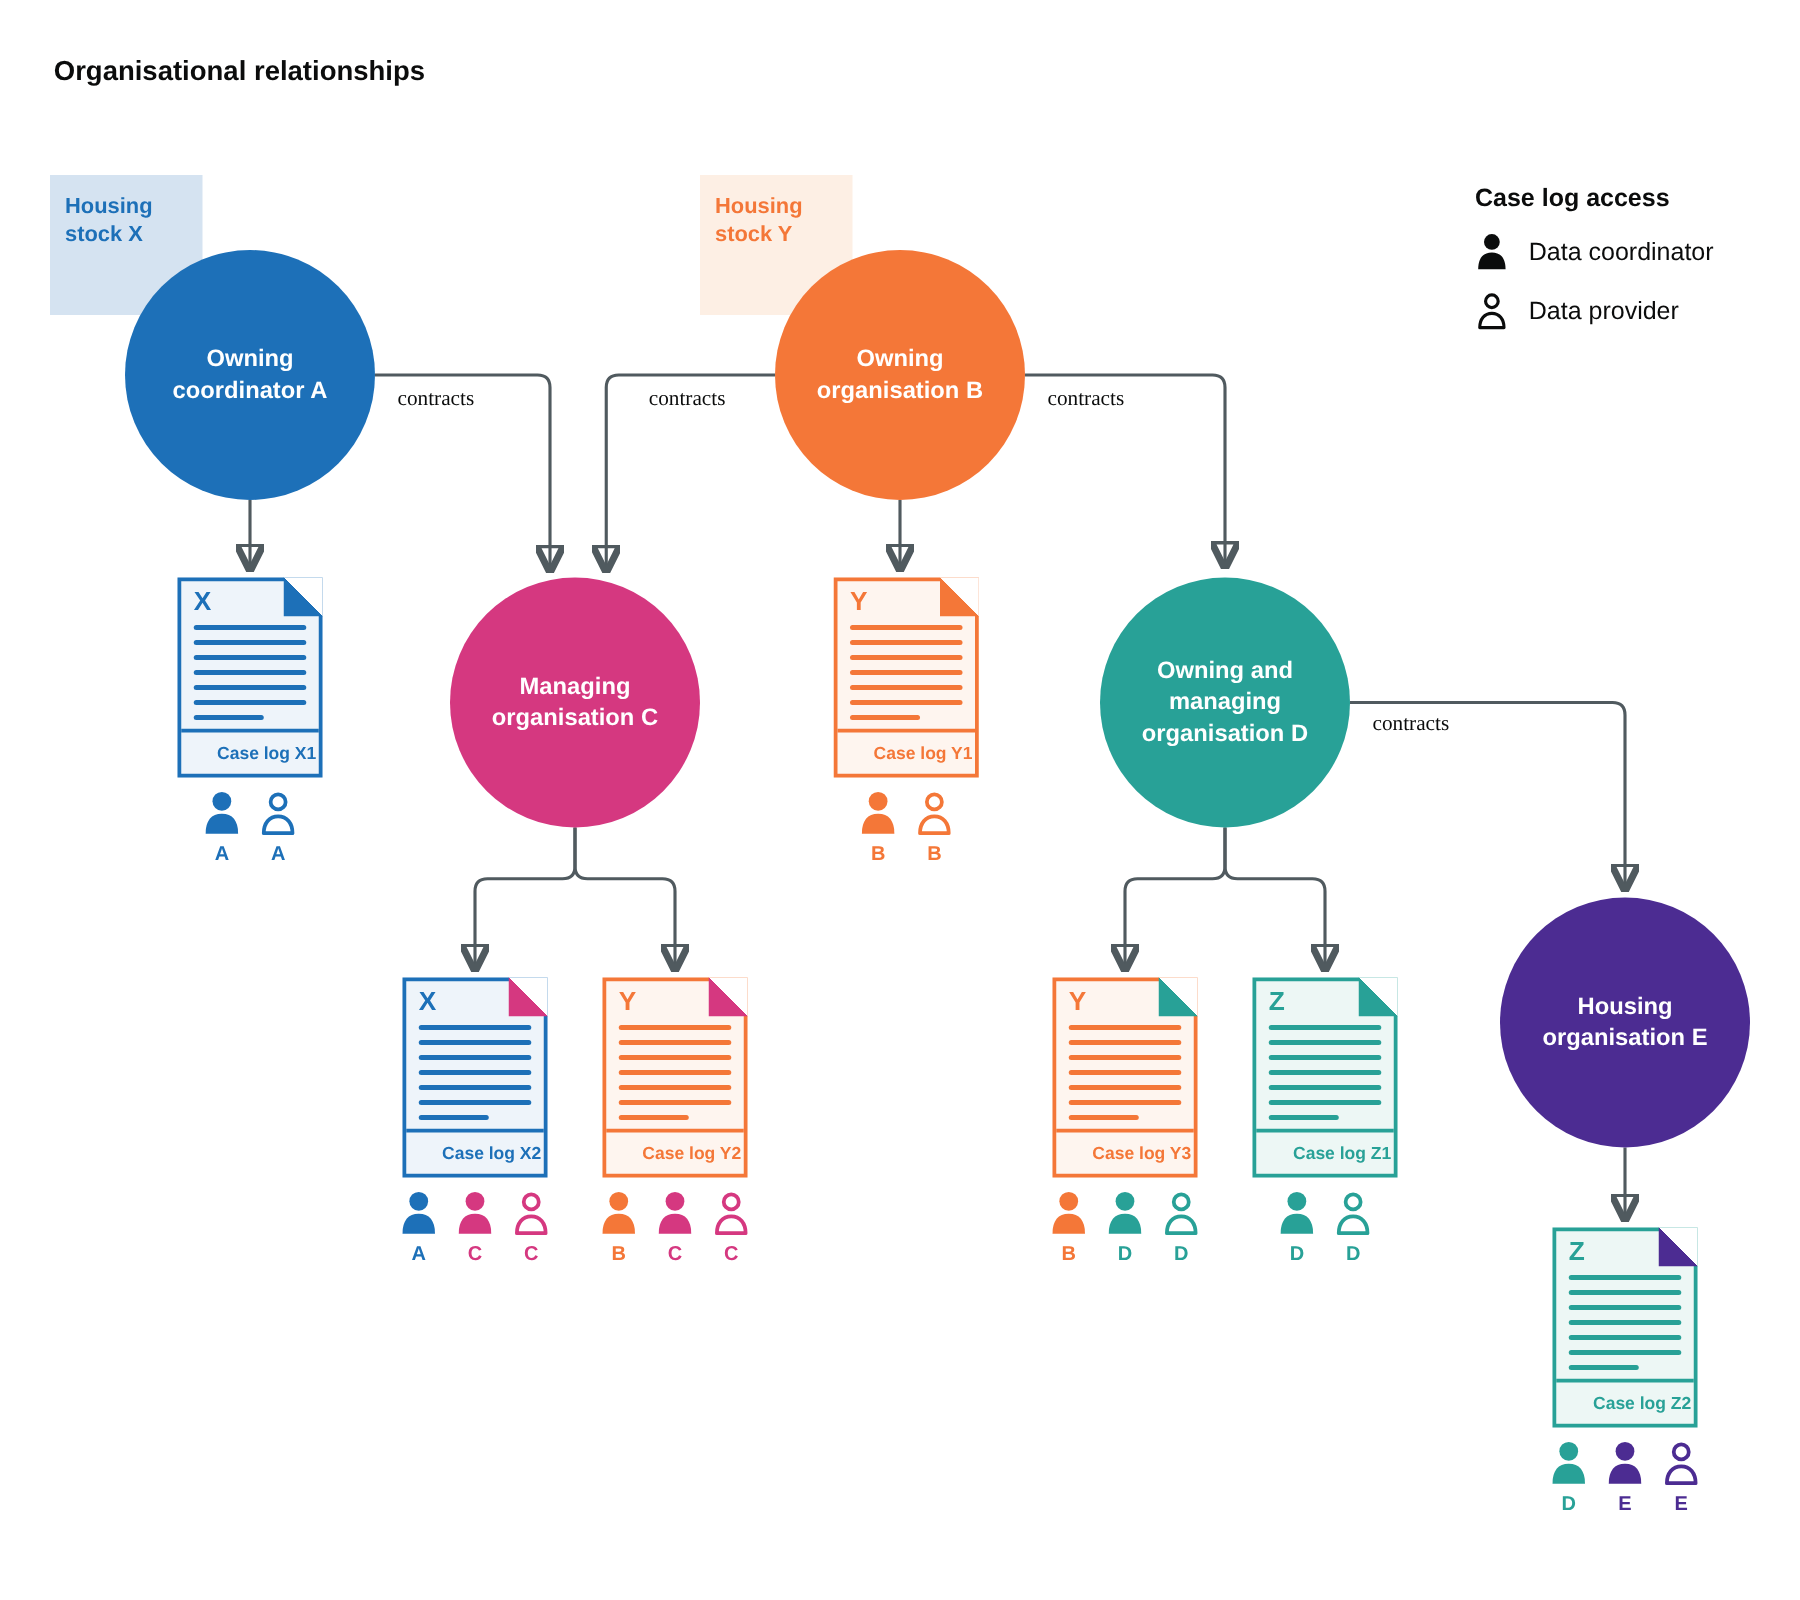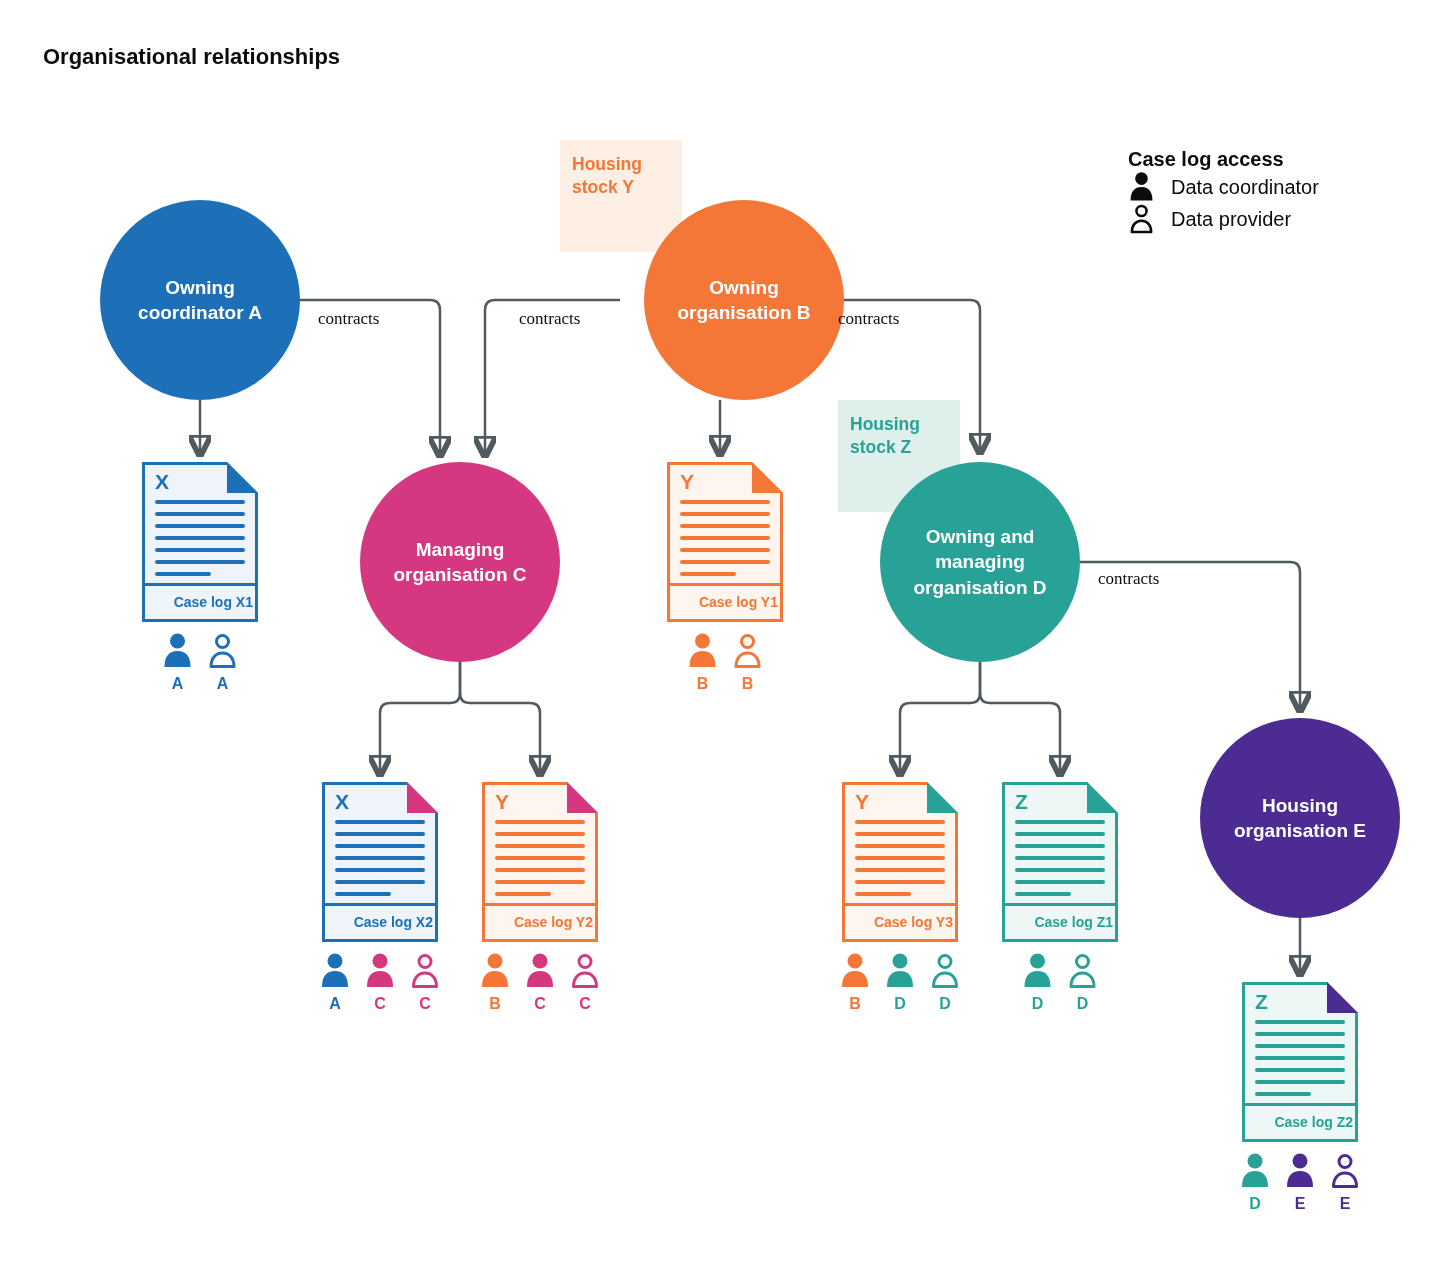--- a/index.html
+++ b/index.html
@@ -50,21 +50,21 @@
   .doc-label{border-top:3px solid var(--c);color:var(--c);font-weight:bold;font-size:14px;
     text-align:right;padding:8px 2px 9px;}
 
   
   .access-row{position:absolute;display:flex;gap:11px;transform:translateX(-50%);z-index:3;}
   .access-item{display:flex;flex-direction:column;align-items:center;width:34px;}
   .person{width:32px;height:38px;color:var(--c);display:block;}
   .al{font-weight:bold;font-size:16px;color:var(--c);text-align:center;display:block;margin-top:5px;}
 
   
-  .legend{position:absolute;left:1128px;top:148px;display:flex;flex-direction:column;z-index:4;}
+  .legend{position:absolute;left:1180px;top:148px;display:flex;flex-direction:column;gap:15px;z-index:4;}
   .legend-title{font-weight:bold;font-size:20px;color:var(--ink);}
   .legend-item{display:flex;align-items:center;gap:16px;font-size:20px;color:var(--ink);}
   .legend-item .person{width:27px;height:32px;}
 </style>
 </head>
 <body>
 
 <svg width="0" height="0" style="position:absolute" aria-hidden="true">
   <defs>
     <symbol id="p-fill" viewBox="0 0 32 38">
@@ -91,22 +91,22 @@
       <span>Data coordinator</span>
     </div>
     <div class="legend-item">
       <svg class="person c-black" viewBox="0 0 32 38">
           <use href="#p-line" xlink:href="#p-line"></use>
         </svg>
       <span>Data provider</span>
     </div>
   </div>
 
+  <div class="stock-box c-blue bg-blue" style="left:40px;top:140px">Housing stock X</div>
   <div class="stock-box c-orange bg-orange" style="left:560px;top:140px">Housing stock Y</div>
-  <div class="stock-box c-teal bg-teal" style="left:838px;top:400px">Housing stock Z</div>
 
   <svg class="arrows" width="1440" height="1280">
     <defs>
       <marker id="arr" viewBox="0 0 10 10" refX="8.5" refY="5" markerWidth="9" markerHeight="9" orient="auto">
         <path d="M0 0 L10 5 L0 10 Z" fill="#505a5f" stroke="none"></path>
       </marker>
     </defs>
     <path d="M200 400 V454" marker-end="url(#arr)"></path>
     <path d="M720 400 V454" marker-end="url(#arr)"></path>
     <path d="M300 300 H430 Q440 300 440 310 V455" marker-end="url(#arr)"></path>
@@ -119,21 +119,21 @@
     <path d="M980 662 V693 Q980 703 990 703 H1050 Q1060 703 1060 713 V774" marker-end="url(#arr)"></path>
     <path d="M1300 918 V974" marker-end="url(#arr)"></path>
   </svg>
 
   <div class="contracts" style="left:318px;top:309px">contracts</div>
   <div class="contracts" style="left:519px;top:309px">contracts</div>
   <div class="contracts" style="left:838px;top:309px">contracts</div>
   <div class="contracts" style="left:1098px;top:569px">contracts</div>
 
   <div class="circle c-blue" style="left:100px;top:200px">Owning coordinator A</div>
-  <div class="circle c-orange" style="left:644px;top:200px">Owning organisation B</div>
+  <div class="circle c-orange" style="left:620px;top:200px">Owning organisation B</div>
   <div class="circle c-teal" style="left:880px;top:462px">Owning and managing organisation D</div>
   <div class="circle c-pink" style="left:360px;top:462px">Managing organisation C</div>
   <div class="circle c-purple" style="left:1200px;top:718px">Housing organisation E</div>
 
   <div class="doc c-blue t-blue k-blue" style="left:142px;top:462px">
     <div class="doc-corner"></div>
     <div class="doc-letter">X</div>
     <div class="doc-lines">
         <i></i>
         <i></i>

